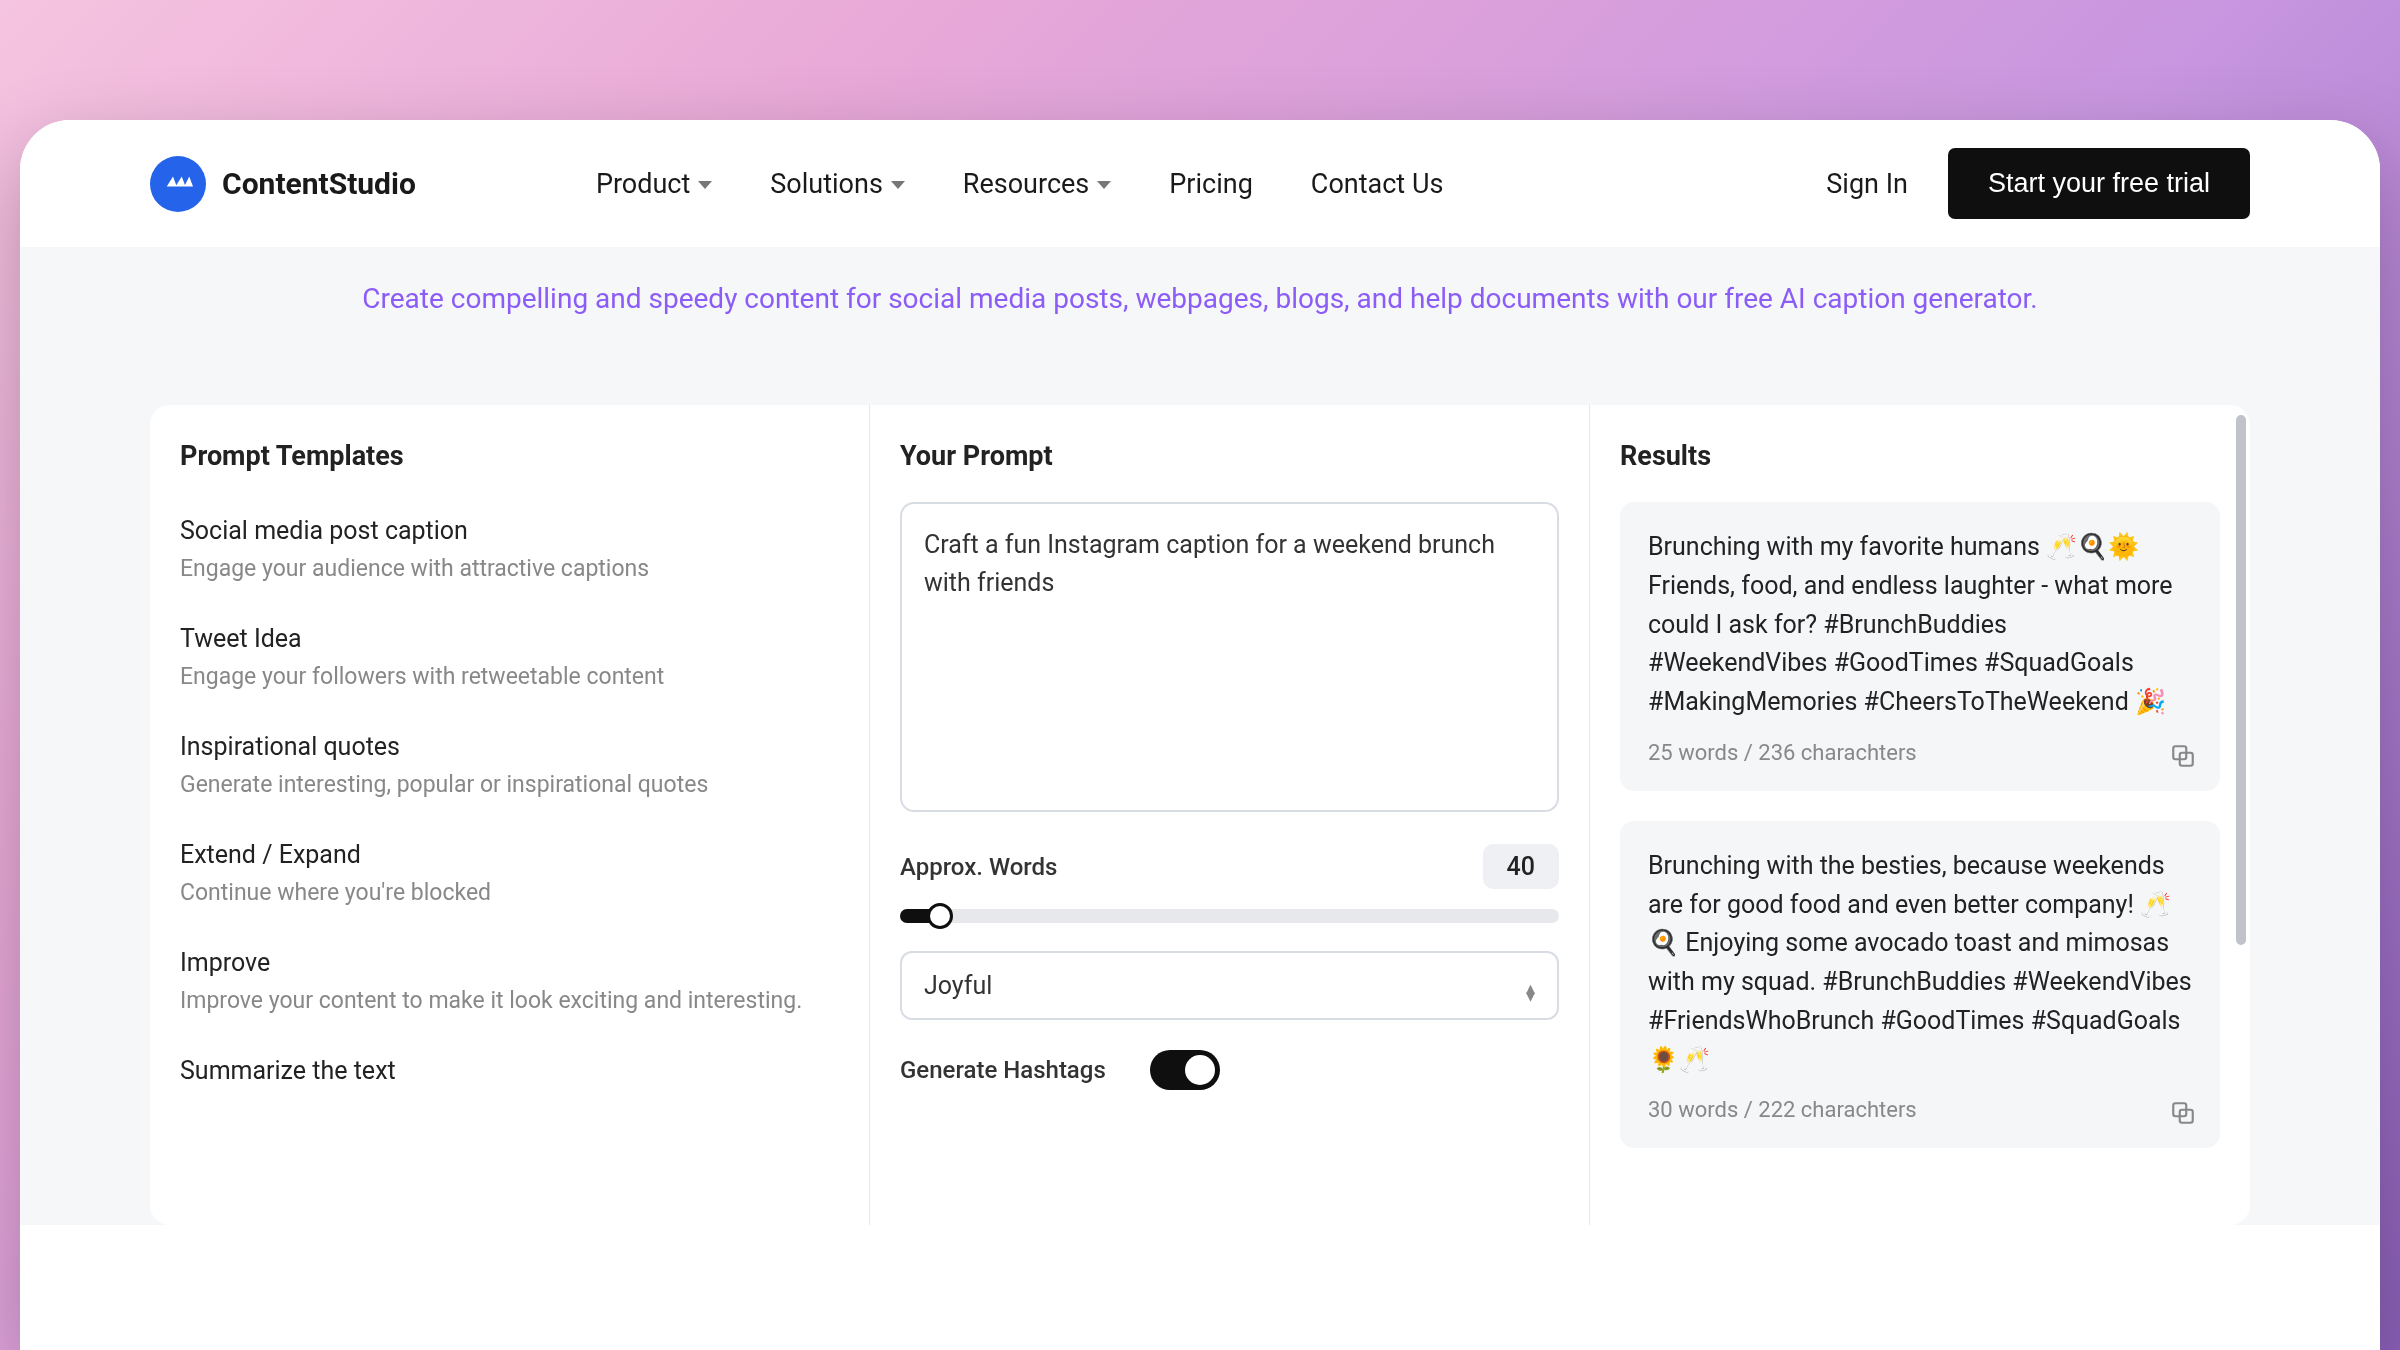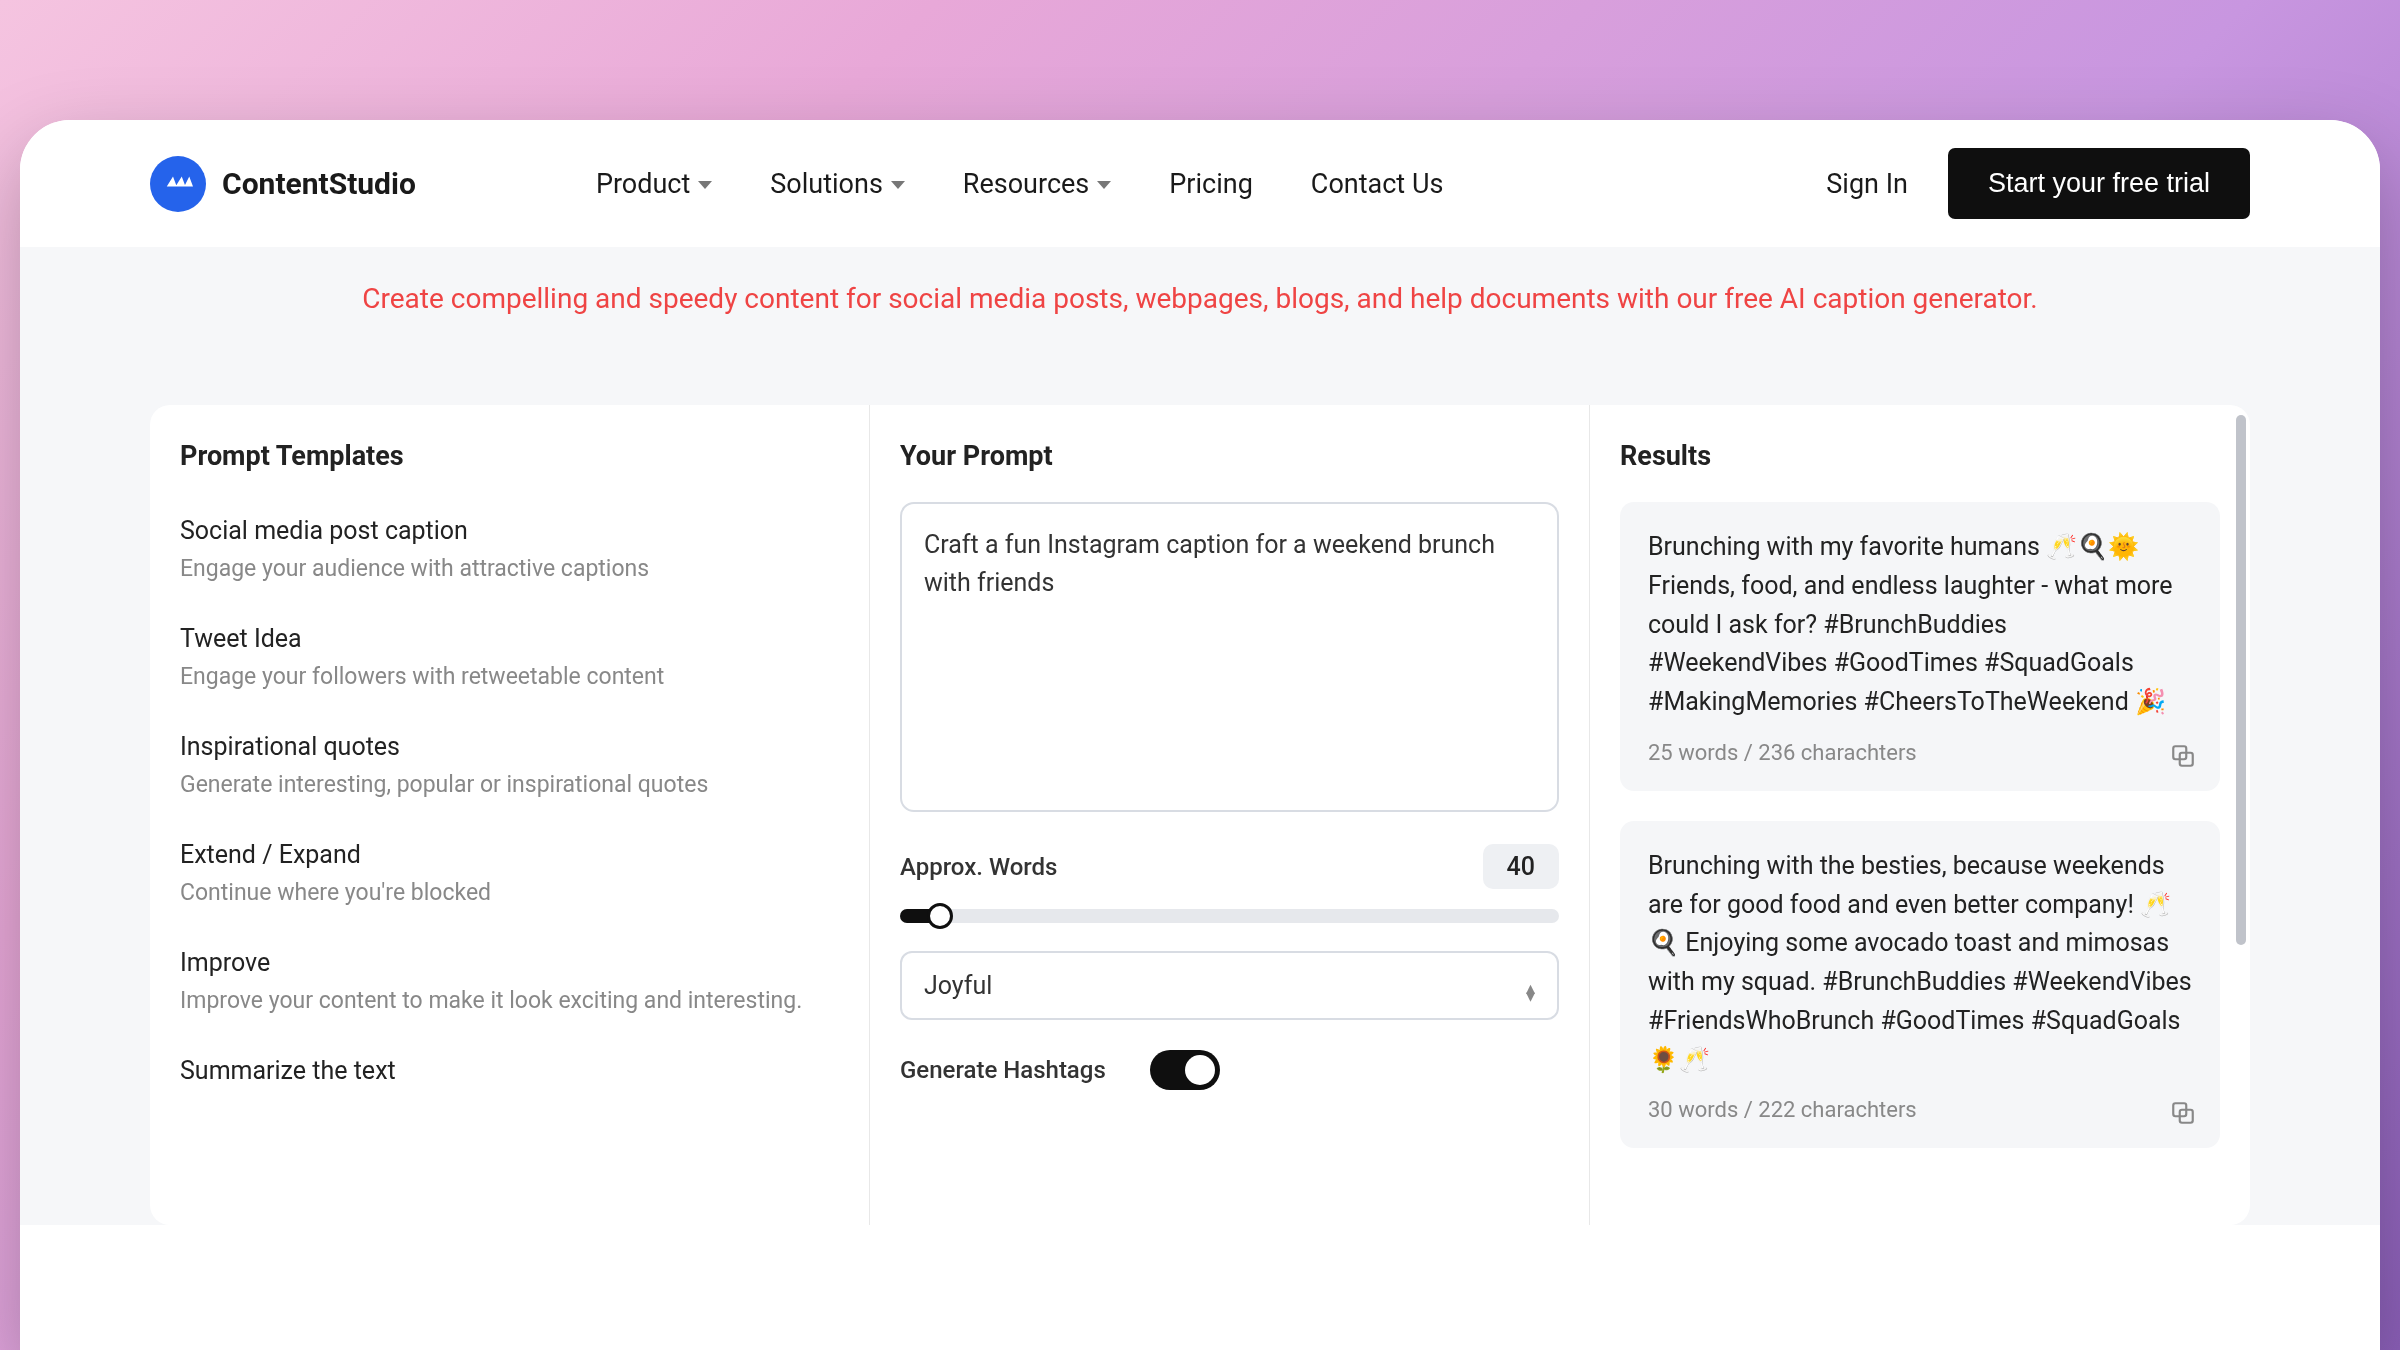--- a/index.html
+++ b/index.html
@@ -90,21 +90,21 @@
     padding: 20px 40px;
     border-radius: 7px;
     cursor: pointer;
     border: none;
   }
   .sub-banner {
     background: #f6f7f9;
     padding: 35px 60px 90px;
     text-align: center;
     font-size: 28px;
-    color: #ef4444;
+    color: #8b5cf6;
   }
   .main {
     background: #f6f7f9;
     padding: 0 130px;
   }
   .panels {
     display: flex;
     background: #fff;
     border-radius: 20px;
     height: 820px;

